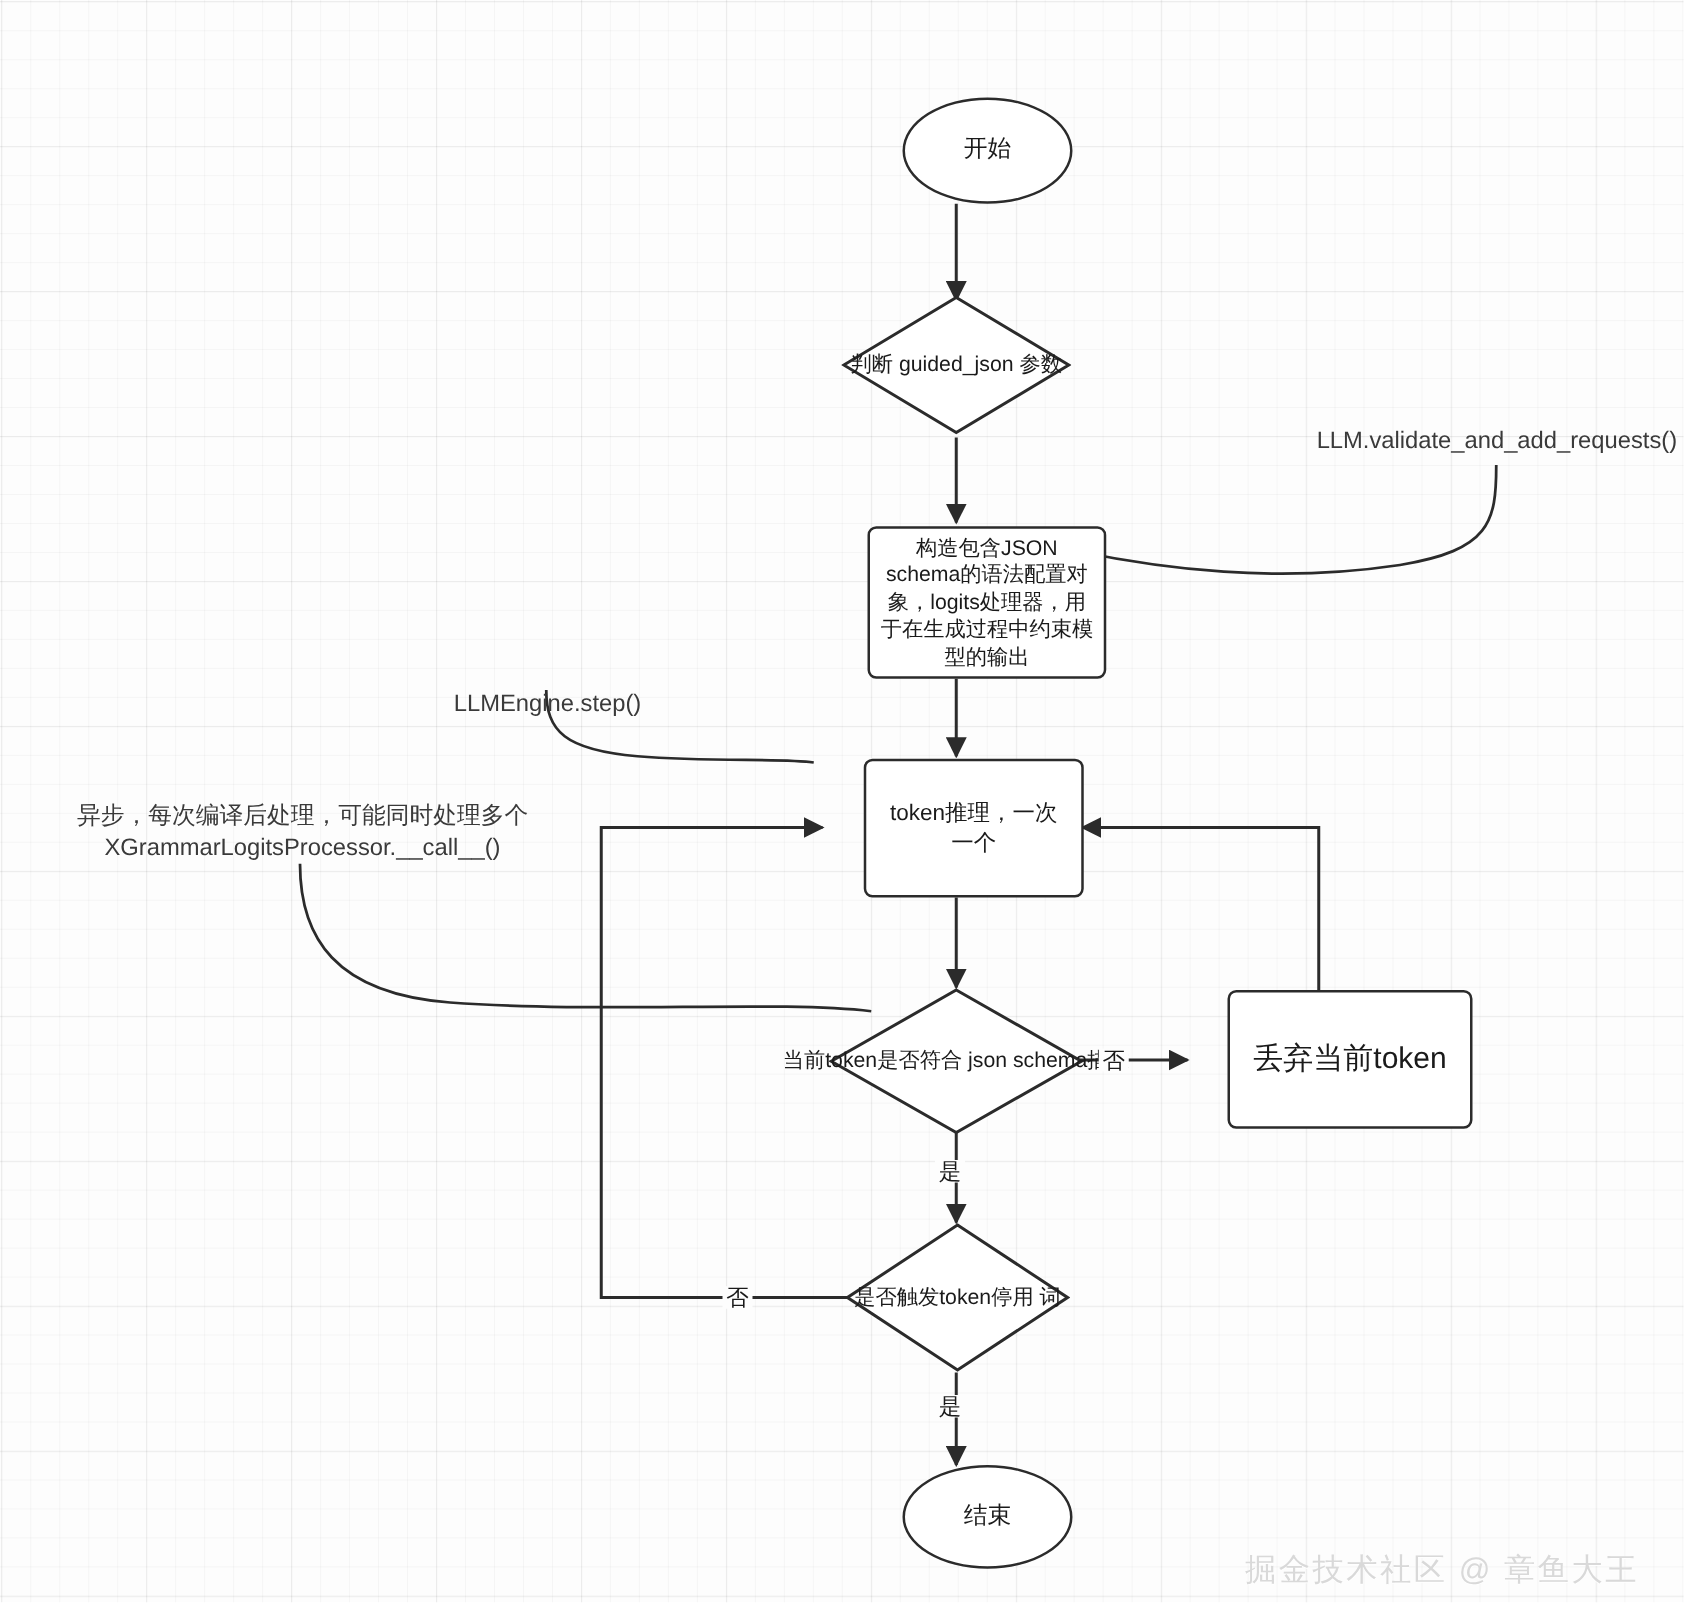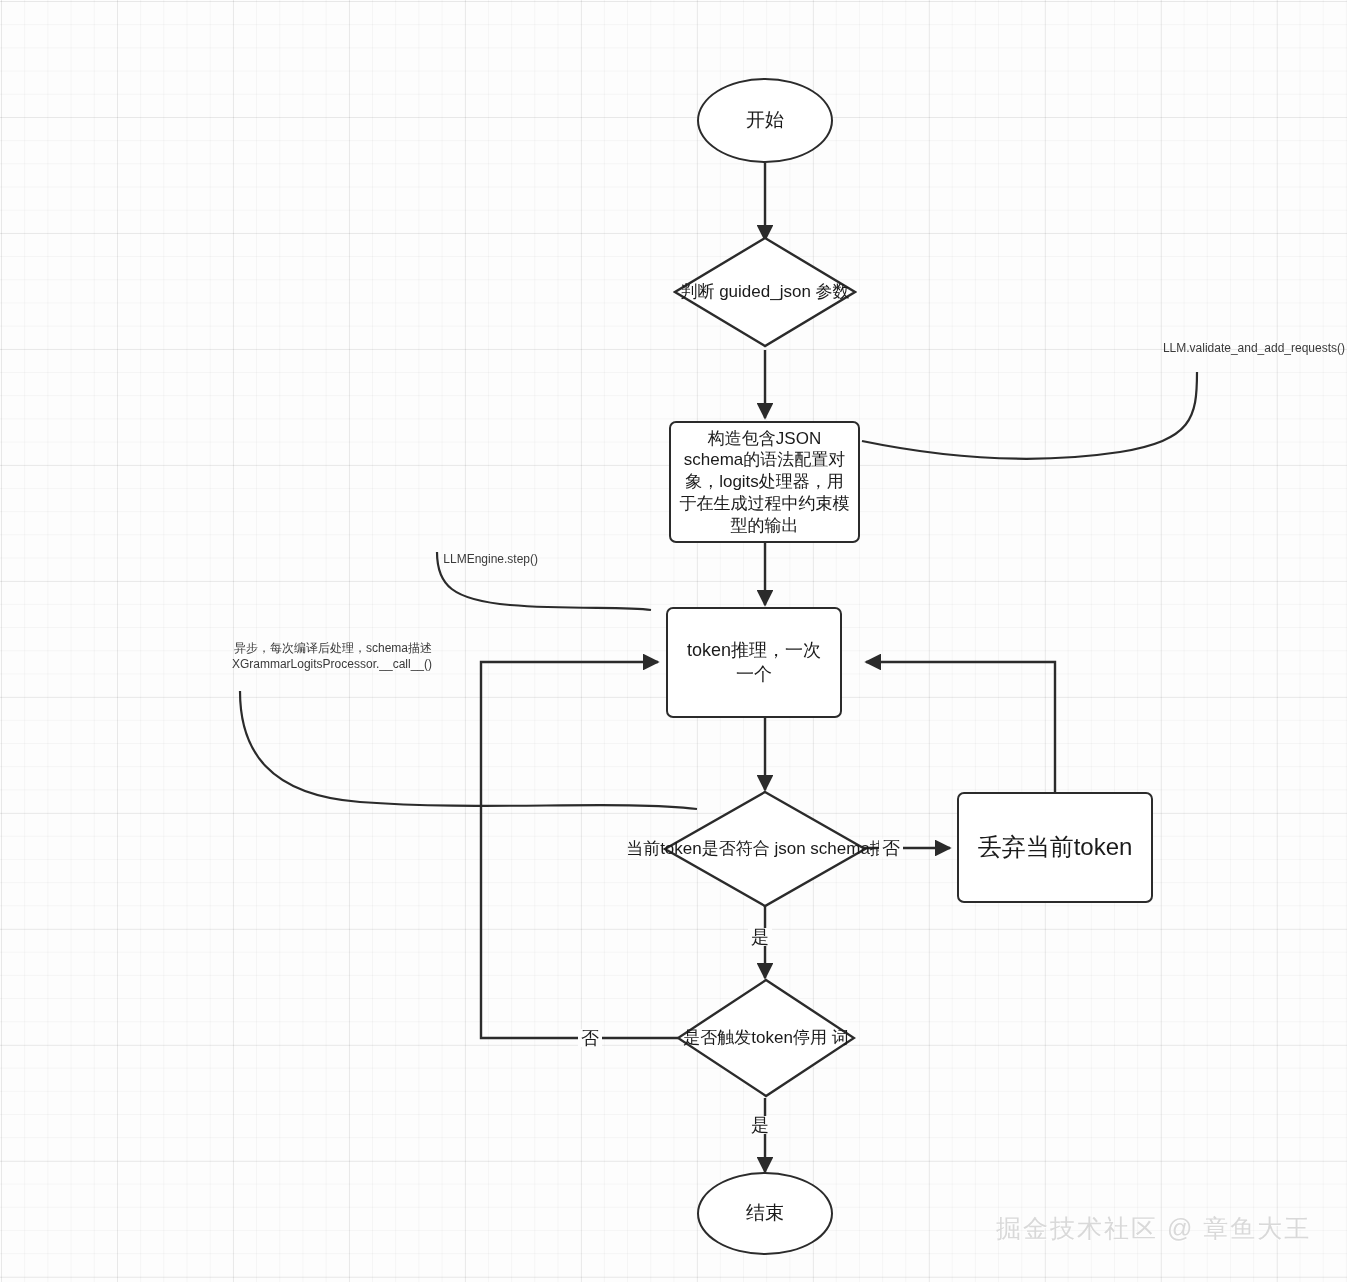--- a/index.html
+++ b/index.html
@@ -35,20 +35,21 @@
   }
   .node {
     position: absolute;
     box-sizing: border-box;
     display: flex;
     align-items: center;
     justify-content: center;
     text-align: center;
     color: #1a1a1a;
     line-height: 1.28;
+    margin-left: 25px;
   }
   .node-terminal {
     border: 2px solid #2b2b2b;
     border-radius: 50%;
     background: #ffffff;
     font-size: 19px;
   }
   .node-process {
     border: 2px solid #2b2b2b;
     border-radius: 7px;
@@ -72,40 +73,41 @@
     transform: translate(-50%, -50%);
     text-align: center;
     white-space: nowrap;
     color: #1a1a1a;
     font-size: 19px;
     line-height: 1.3;
   }
   .annot {
     position: absolute;
     color: #3a3a3a;
-    font-size: 12px;
+    font-size: 19px;
     line-height: 1.35;
-    text-align: right;
+    text-align: center;
     white-space: pre-line;
   }
   .edge-label {
     position: absolute;
     background: #fdfdfd;
     color: #1a1a1a;
     font-size: 18px;
     padding: 0 3px;
     line-height: 1;
   }
   .watermark {
     position: absolute;
     color: #d9d9d9;
     font-size: 25px;
     letter-spacing: 2px;
     white-space: nowrap;
     text-shadow: 0 1px 0 #ffffff;
+    margin-top: 27px;
   }
 </style>
 </head>
 <body>
 
 <div id="canvas">
 
   <svg id="edges" viewBox="0 0 1347 1282" xmlns="http://www.w3.org/2000/svg">
     <defs>
       <marker id="arrow" viewBox="0 0 10 10" refX="9" refY="5" markerWidth="7" markerHeight="7" orient="auto-start-reverse">
@@ -191,18 +193,18 @@
 
   <div class="edge-label" style="left:879px; top:839px;">否</div>
   <div class="edge-label" style="left:748px; top:928px;">是</div>
   <div class="edge-label" style="left:578px; top:1029px;">否</div>
   <div class="edge-label" style="left:748px; top:1116px;">是</div>
 
   <div class="annot" style="left:1050px; top:340px; width:295px;">LLM.validate_and_add_requests()</div>
 
   <div class="annot" style="left:338px; top:512px; width:200px;margin-top:39px;">LLMEngine.step()</div>
 
-  <div class="annot" style="left:52px; top:640px; width:380px;">异步，每次编译后处理，schema描述
+  <div class="annot" style="left:52px; top:640px; width:380px;">异步，每次编译后处理，可能同时处理多个
 XGrammarLogitsProcessor.__call__()</div>
 
   <div class="watermark" style="left:996px; top:1212px;">掘金技术社区 @ 章鱼大王</div>
 
 </div>
 
 </body></html>

